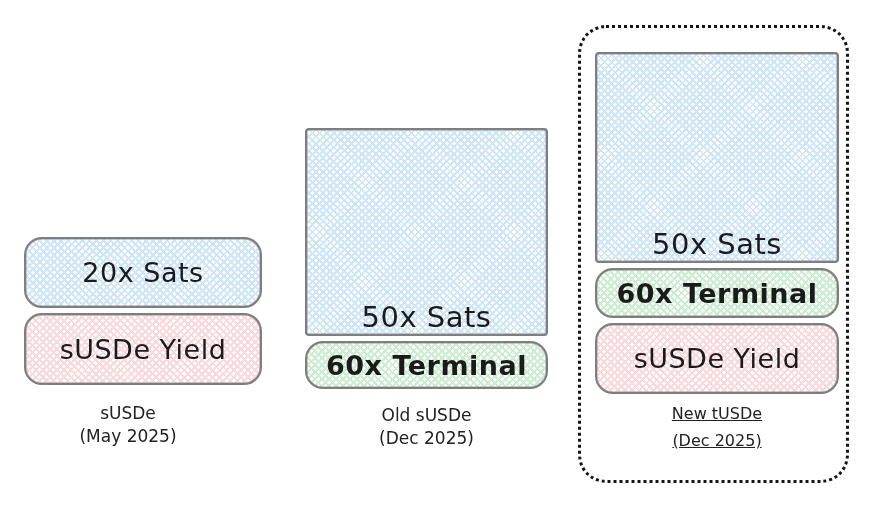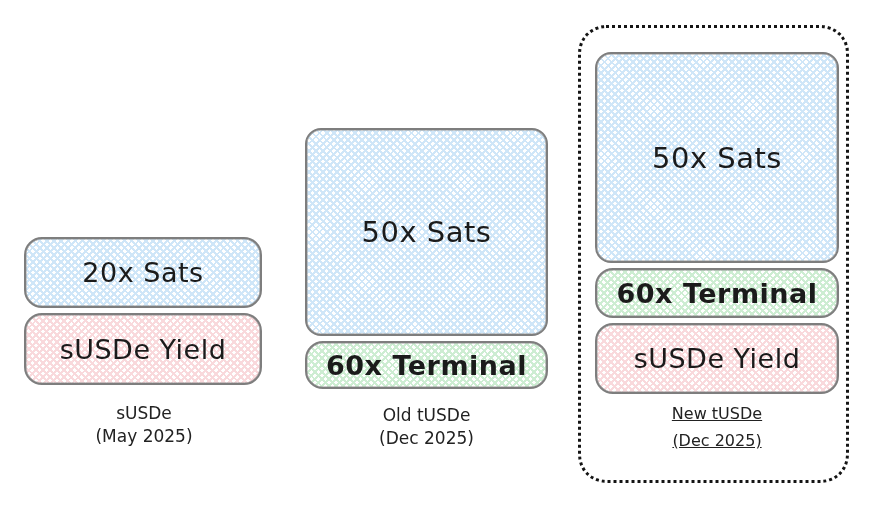--- a/index.html
+++ b/index.html
@@ -17,21 +17,21 @@
     border:2px solid #7e7e7e;
     border-radius:18px;
     display:flex;
     align-items:center;
     justify-content:center;
     font-size:27px;
     letter-spacing:0.5px;
     color:#1b1b1b;
     box-shadow:0 0 0 0.5px #9a9a9a inset;
   }
-  .box.big { border-radius:16px; }
+  .box.big { border-radius:4px;align-items:flex-end; }
 
   
   .fill-blue {
     background-color:#ffffff;
     background-image:
       repeating-linear-gradient(45deg,  #cfe6f8 0 2px, transparent 2px 5px),
       repeating-linear-gradient(135deg, #cfe6f8 0 2px, transparent 2px 5px);
   }
   .fill-green {
     background-color:#ffffff;
@@ -54,21 +54,21 @@
     font-size:17px;
     line-height:23px;
     color:#222222;
   }
   .caption.large { font-size:16px; line-height:27px;text-decoration:underline; }
 
   
   
   .c1-sats   { left:24px;  top:237px; width:238px; height:71px; }
   .c1-yield  { left:24px;  top:313px; width:238px; height:72px; }
-  .c1-cap    { left:25px;  top:402px; width:238px; }
+  .c1-cap    { left:9px;  top:402px; width:238px; }
 
   
   .c2-sats   { left:305px; top:128px; width:243px; height:208px; font-size:29px; }
   .c2-term   { left:305px; top:341px; width:243px; height:48px;  }
   .c2-cap    { left:305px; top:404px; width:243px; }
 
   
   .c3-container {
     position:absolute;
     left:578px; top:25px; width:271px; height:458px;
@@ -97,21 +97,21 @@
     <div>(May 2025)</div>
   </div>
 
   <div class="box big fill-blue c2-sats">
     <span>50x Sats</span>
   </div>
   <div class="box fill-green c2-term">
     <span>60x Terminal</span>
   </div>
   <div class="caption c2-cap">
-    <div>Old tUSDe</div>
+    <div>Old sUSDe</div>
     <div>(Dec 2025)</div>
   </div>
 
   <div class="c3-container"></div>
   <div class="box big fill-blue c3-sats">
     <span>50x Sats</span>
   </div>
   <div class="box fill-green c3-term">
     <span>60x Terminal</span>
   </div>

